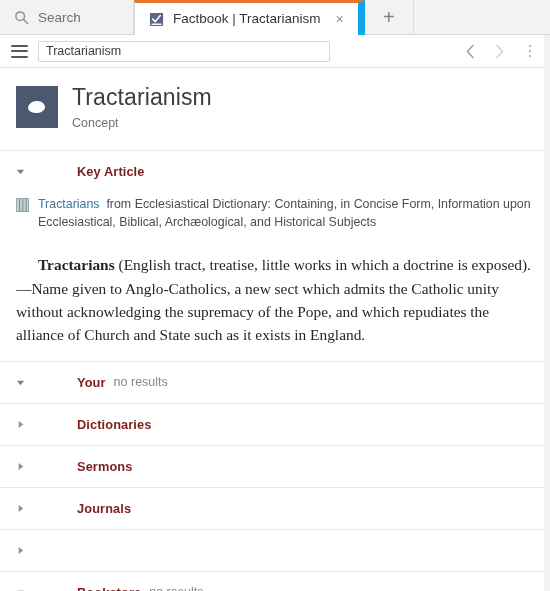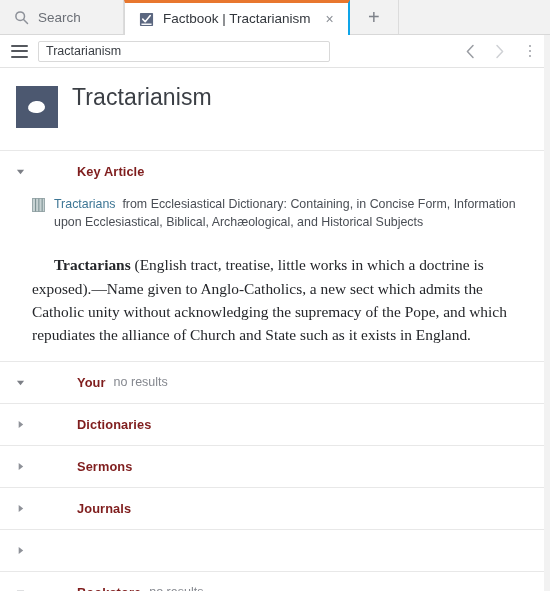--- a/index.html
+++ b/index.html
@@ -49,28 +49,28 @@
     padding: 0 14px;
     font-size: 13.5px;
     color: #6b6f76;
     background: #f2f2f2;
     border-right: 1px solid #dcdcdc;
     box-sizing: border-box;
     position: relative;
     cursor: default;
     white-space: nowrap;
   }
-  .tab.search-tab { width: 124px; }
+  .tab.search-tab { width: 134px; }
   .tab.collections-tab { width: 125px; }
 
   .tab.active {
     background: #ffffff;
     color: #2f3339;
     border-top: 3px solid #e8772e;
-    border-right: 2px solid #0ea5e9;
+    border-right: 7px solid #0ea5e9;
     border-left: 1px solid #d8d8d8;
     z-index: 3;
     padding-top: 0;
   }
   .tab.active:after {
     content: "";
     position: absolute;
     left: 0; right: 0; bottom: -1px;
     height: 2px;
     background: #ffffff;
@@ -256,21 +256,21 @@
     padding-left: 44px;
   }
   .section-note {
     font-size: 12.5px;
     color: #85888f;
     font-weight: normal;
   }
 
   
   .keyarticle-body {
-    padding: 2px 16px 14px 32px;
+    padding: 2px 16px 14px 16px;
   }
   .cite-row {
     display: flex;
     gap: 9px;
     align-items: flex-start;
     padding-top: 2px;
   }
   .book-ico {
     width: 13px;
     height: 14px;
@@ -371,20 +371,21 @@
   </div>
 
   <div class="content">
 
     <div class="entity-header">
       <div class="avatar">
         <div class="blob"></div>
       </div>
       <div class="entity-text">
         <div class="entity-title">Tractarianism</div>
+        <div class="entity-sub">Concept</div>
       </div>
     </div>
 
     <div class="section">
       <div class="section-head">
         <svg class="caret open" viewBox="0 0 10 10">
           <path d="M1 3 L9 3 L5 8 Z" fill="#7c7f86"></path>
         </svg>
         <span class="section-title">Key Article</span>
       </div>

